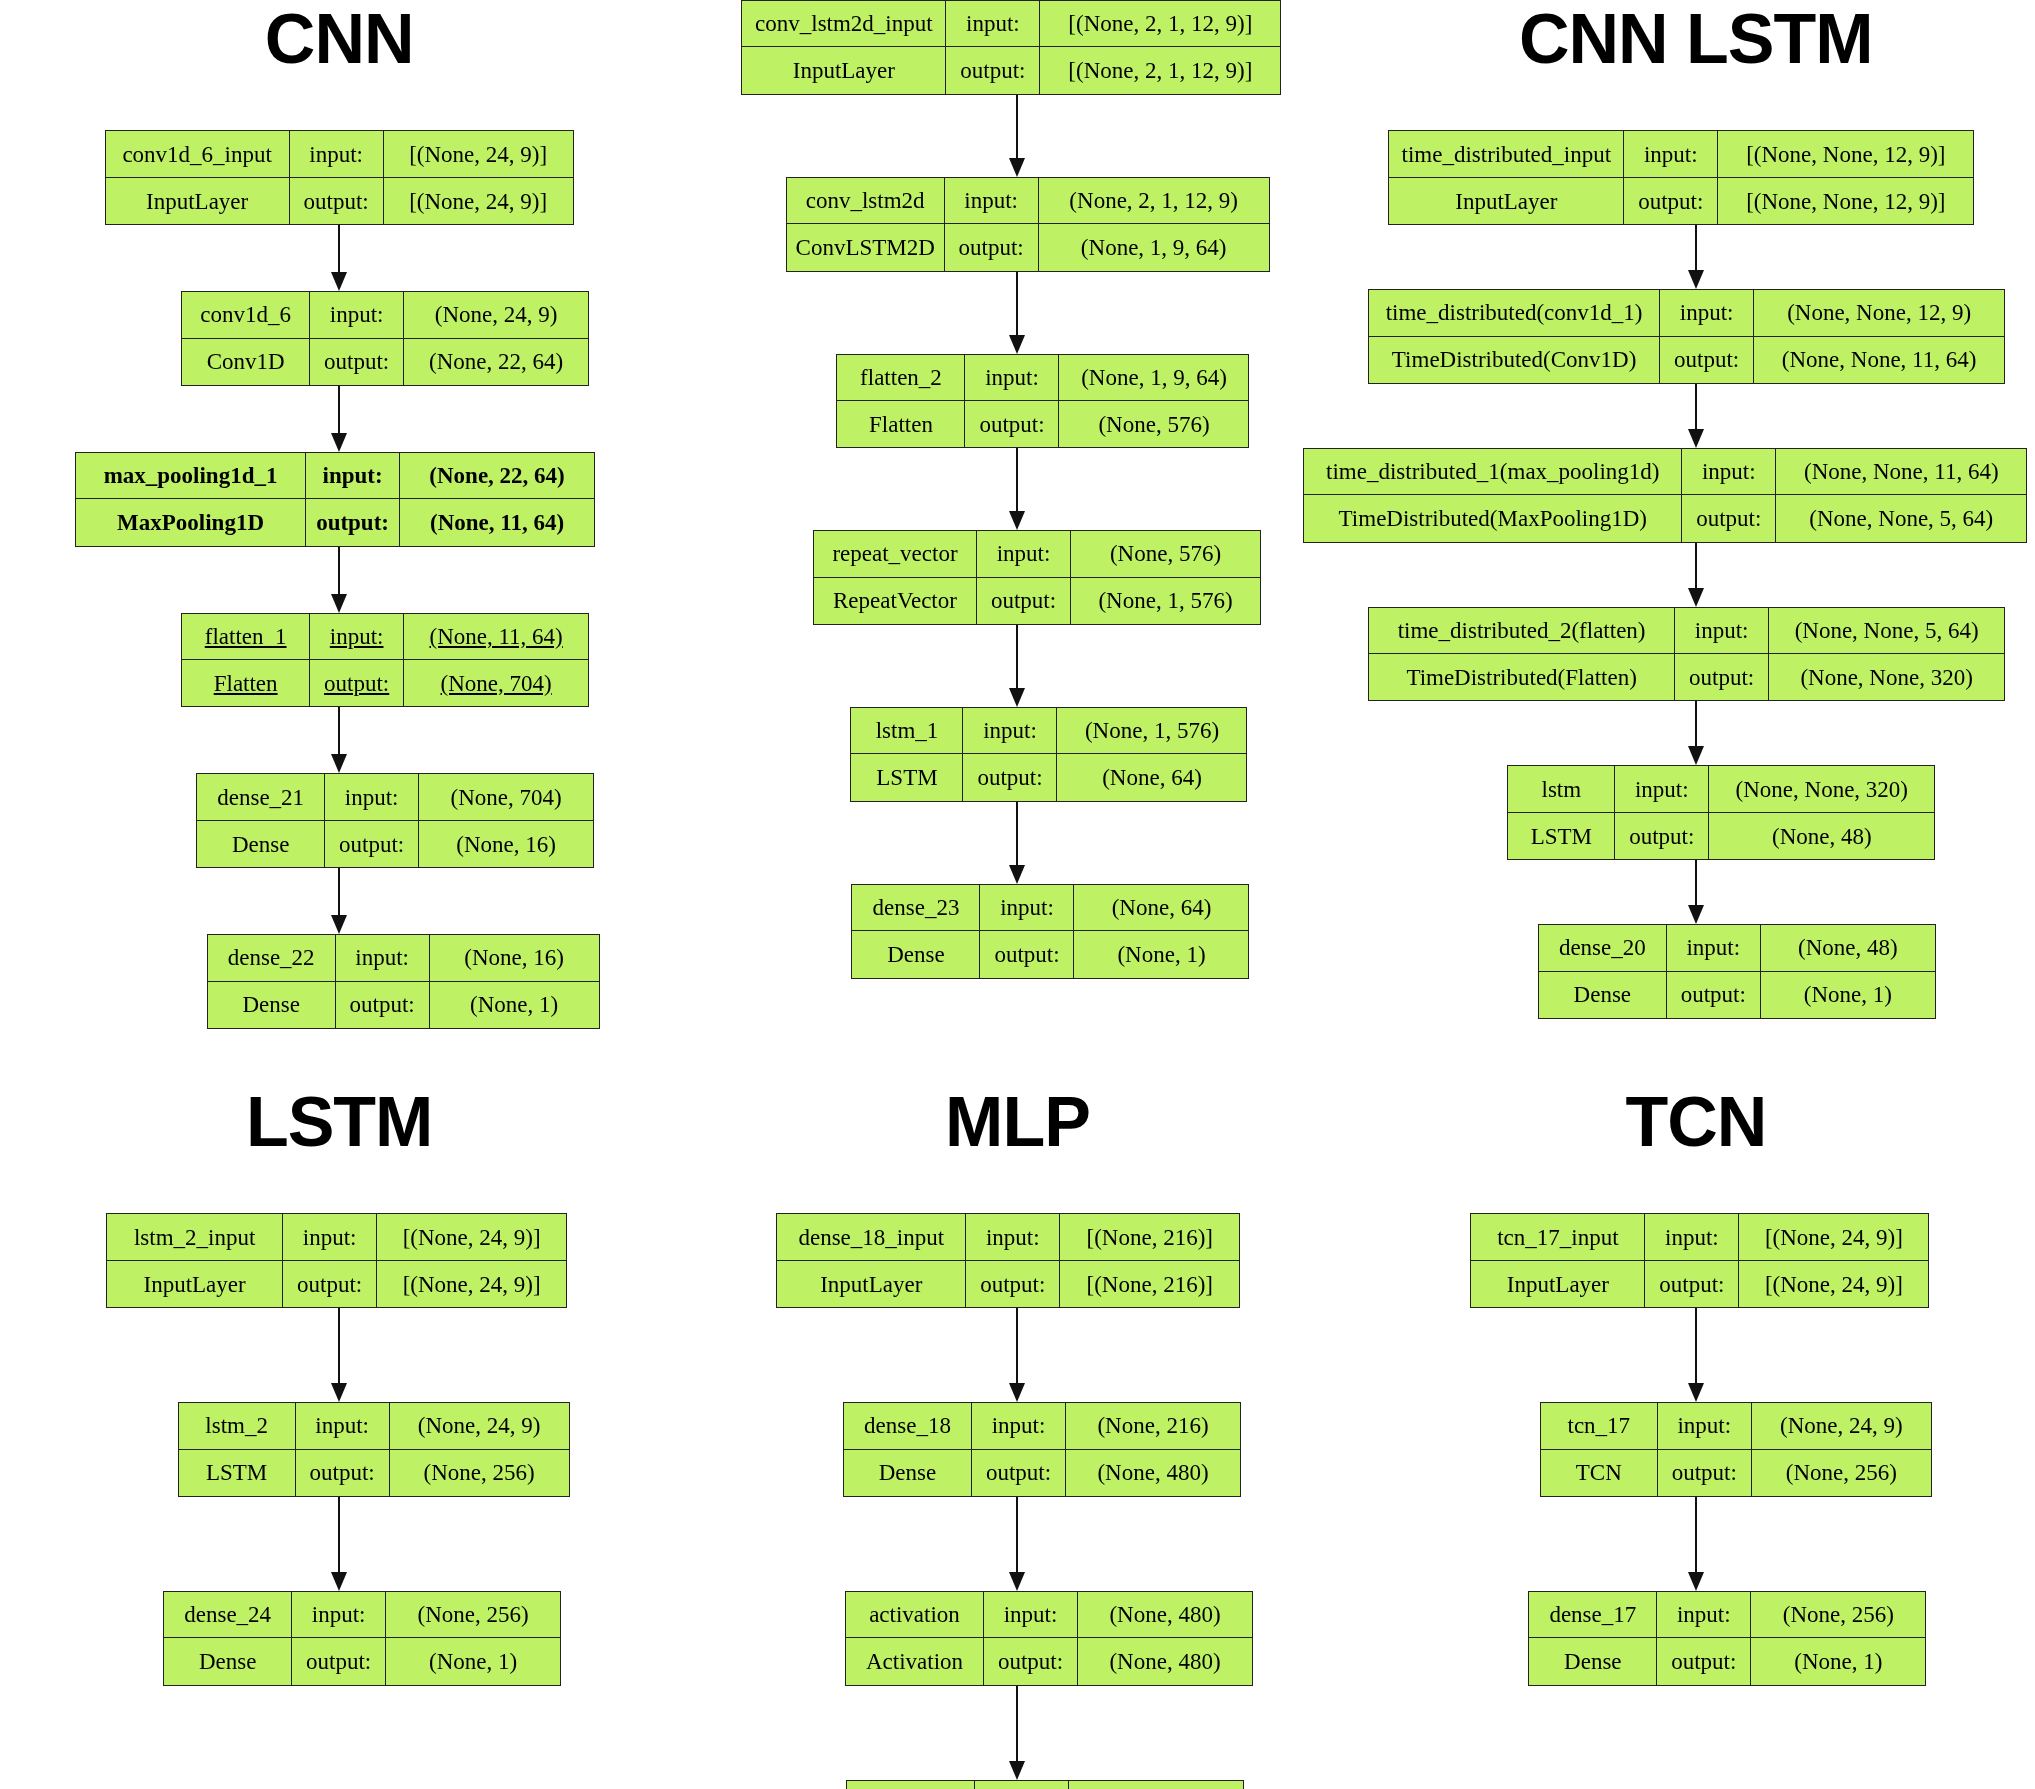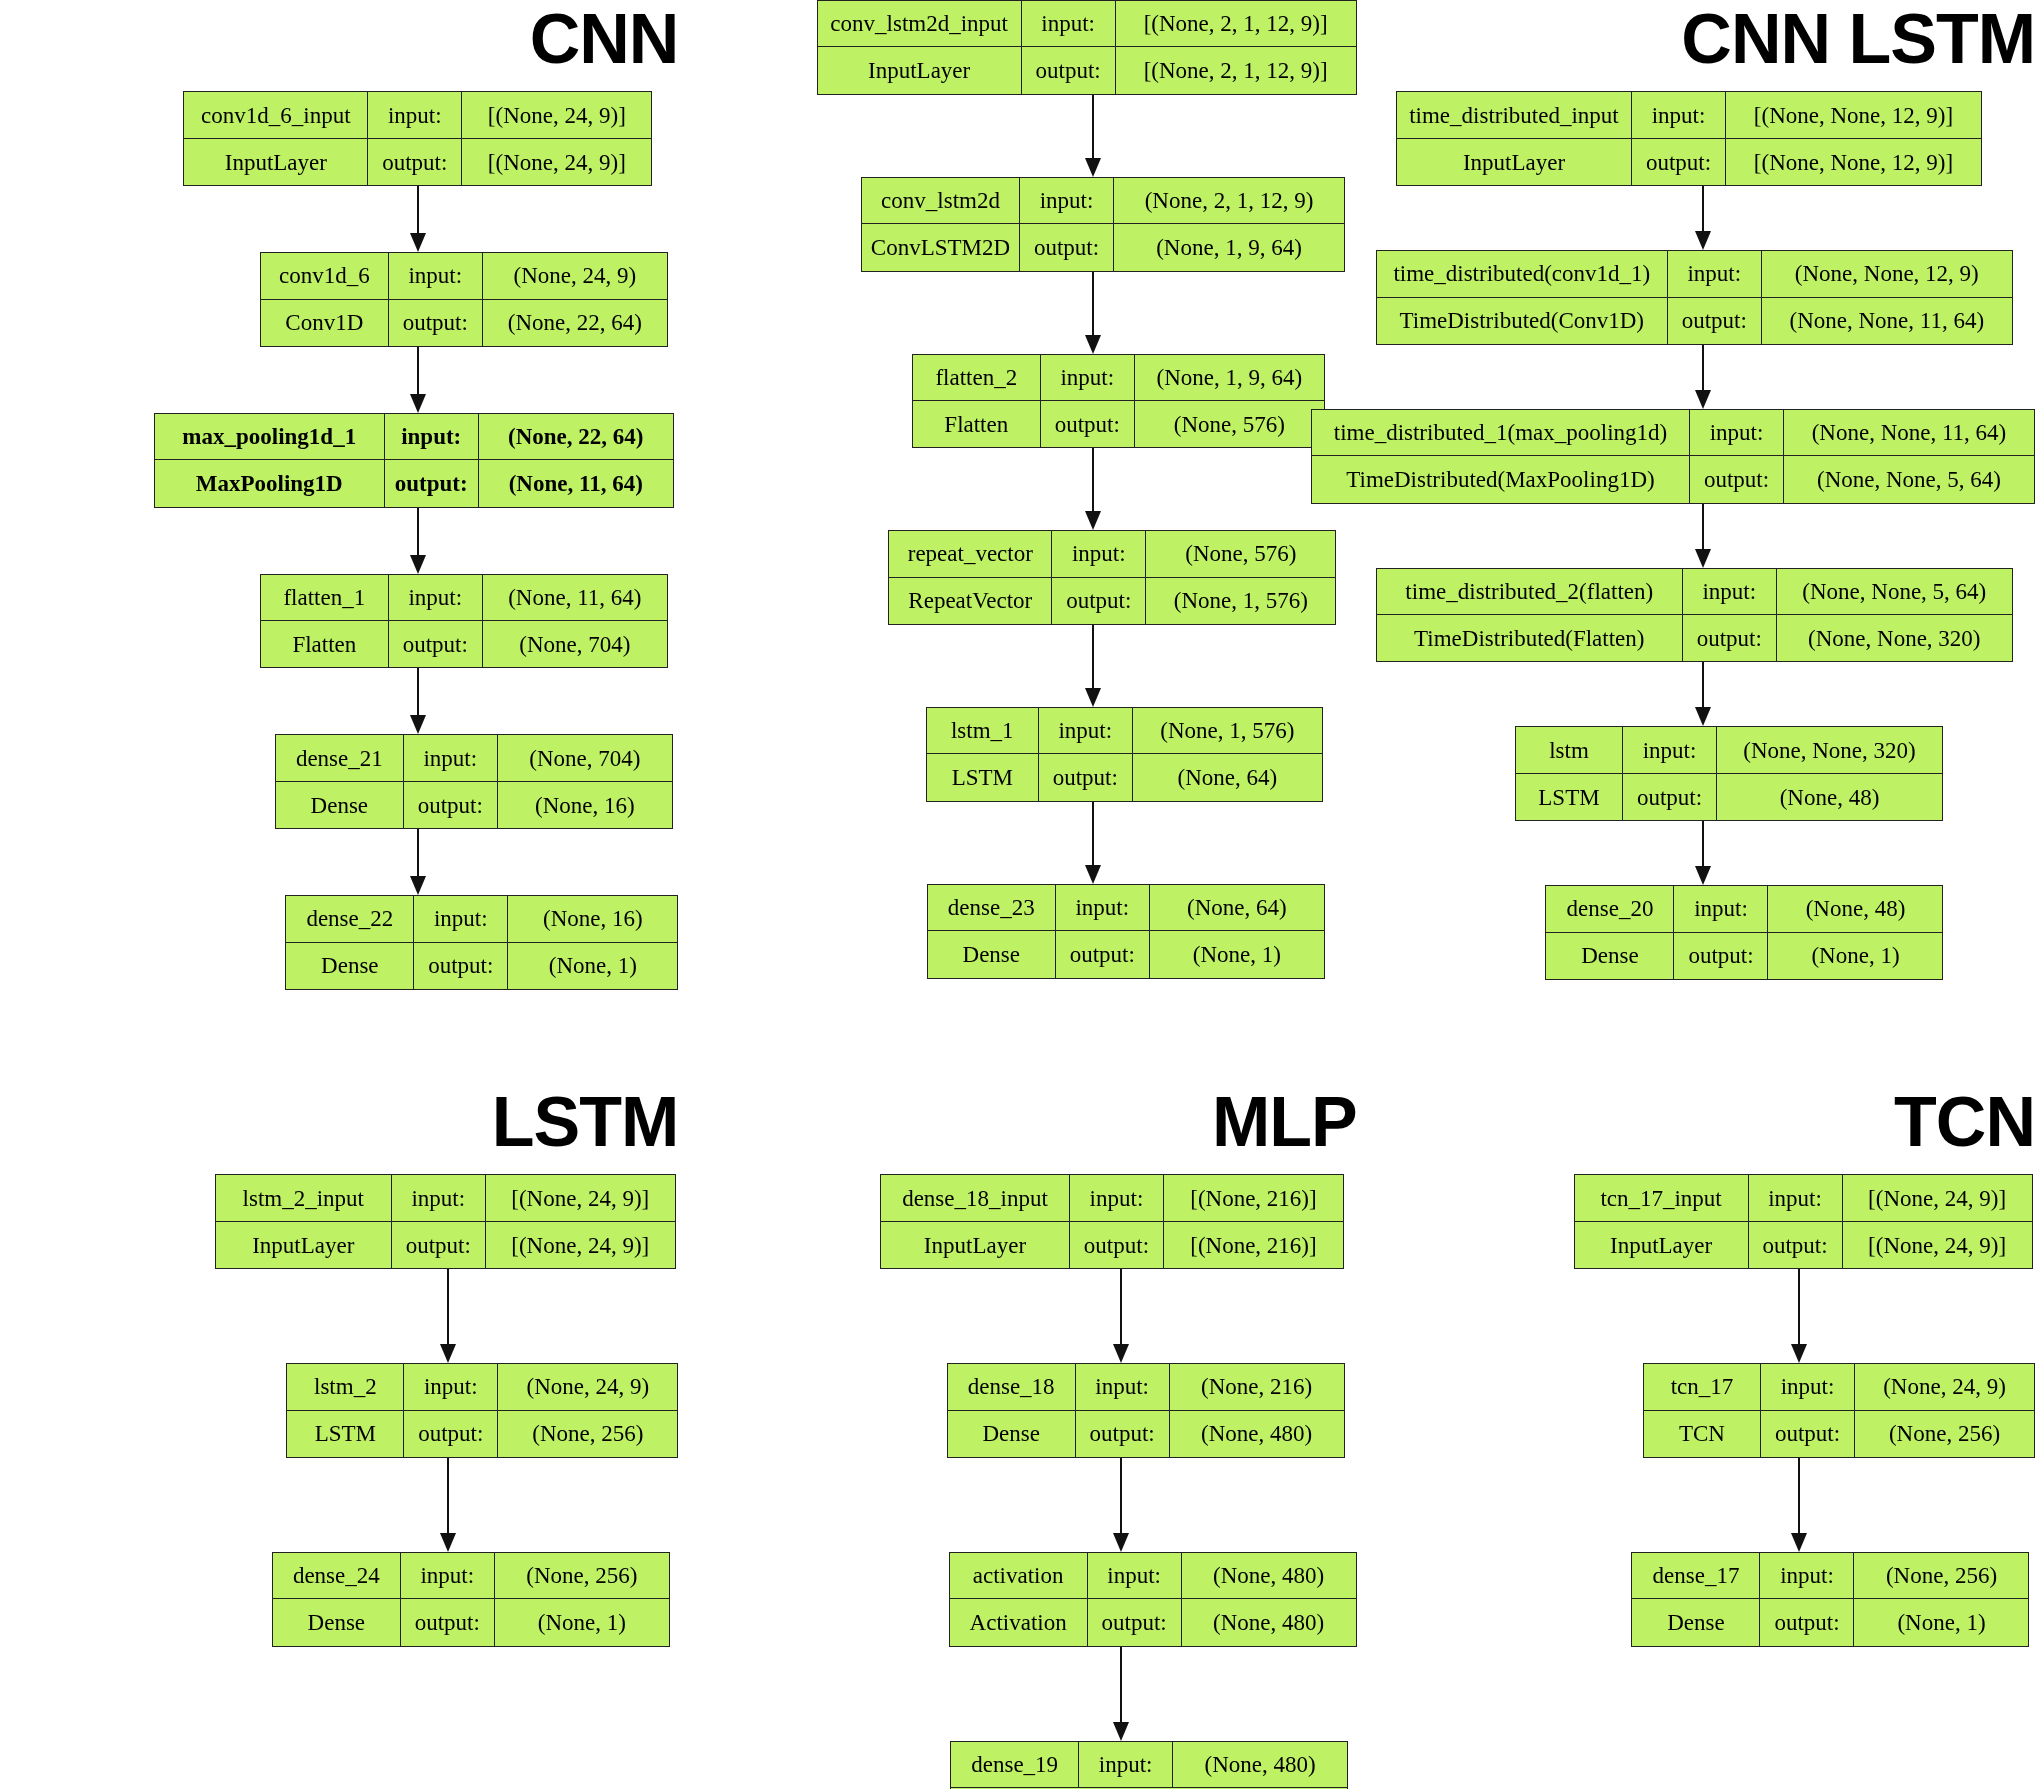--- a/index.html
+++ b/index.html
@@ -20,21 +20,22 @@
     inset: 0;
     display: grid;
     grid-template-columns: 1fr 1fr 1fr;
     grid-template-rows: 1083px 707px;
   }
 
   .panel {
     position: relative;
     display: flex;
     flex-direction: column;
-    align-items: flex-end;
+    align-items: center;
+    gap: 39px;
   }
 
   .panel-title {
     font-family: "Liberation Sans", "DejaVu Sans", sans-serif;
     font-weight: bold;
     font-size: 70px;
     line-height: 1;
     letter-spacing: -1px;
     color: #000000;
     margin-top: 4.1px;
@@ -165,21 +166,21 @@
               <div class="cell c-name">MaxPooling1D</div>
               <div class="cell c-label">output:</div>
               <div class="cell c-shape">(None, 11, 64)</div>
             </div>
           </div>
         </div>
         <div class="arrow" style="height: 66px;">
           <div class="shaft"></div>
           <div class="head"></div>
         </div>
-        <div class="off" style="margin-left: 92px;">
+        <div class="off" style="margin-left: 92px; text-decoration: underline;">
           <div class="node">
             <div class="node-row row-top" style="--c1: 128px; --c2: 94px; --c3: 184px;">
               <div class="cell c-name">flatten_1</div>
               <div class="cell c-label">input:</div>
               <div class="cell c-shape">(None, 11, 64)</div>
             </div>
             <div class="node-row row-bot" style="--c1: 128px; --c2: 94px; --c3: 184px;">
               <div class="cell c-name">Flatten</div>
               <div class="cell c-label">output:</div>
               <div class="cell c-shape">(None, 704)</div>

